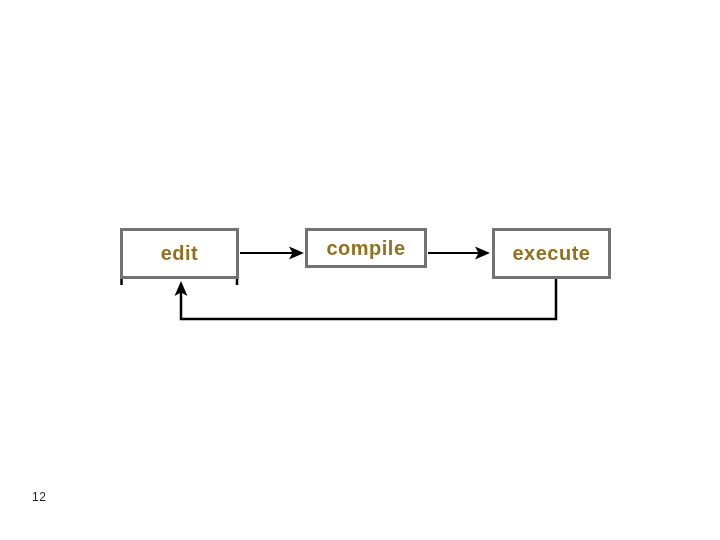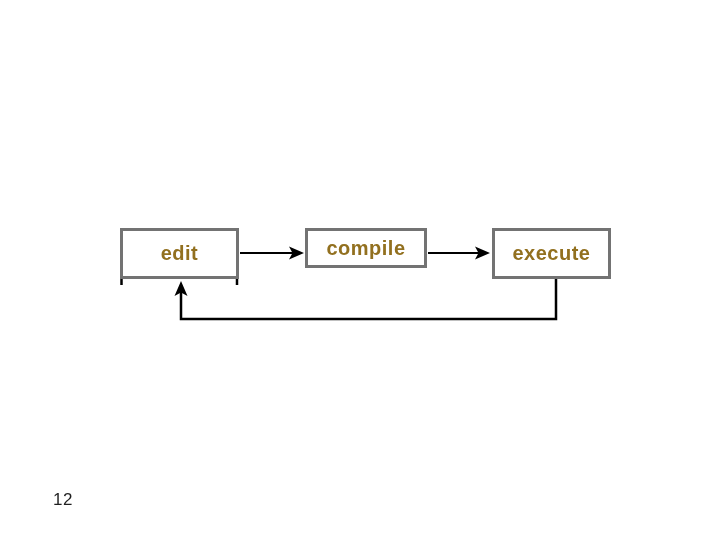--- a/index.html
+++ b/index.html
@@ -40,23 +40,23 @@
   .node-label {
     color: #92701f;
     font-size: 20px;
     font-weight: bold;
     letter-spacing: 0.5px;
     line-height: 1;
     padding-bottom: 1px;
   }
   .page-number {
     position: absolute;
-    left: 53px;
+    left: 32px;
     top: 490px;
-    font-size: 17px;
+    font-size: 12px;
     font-weight: 400;
     color: #1f1f1f;
     letter-spacing: 0.5px;
   }
 </style>
 </head>
 <body>
 
 <div class="slide">
 

